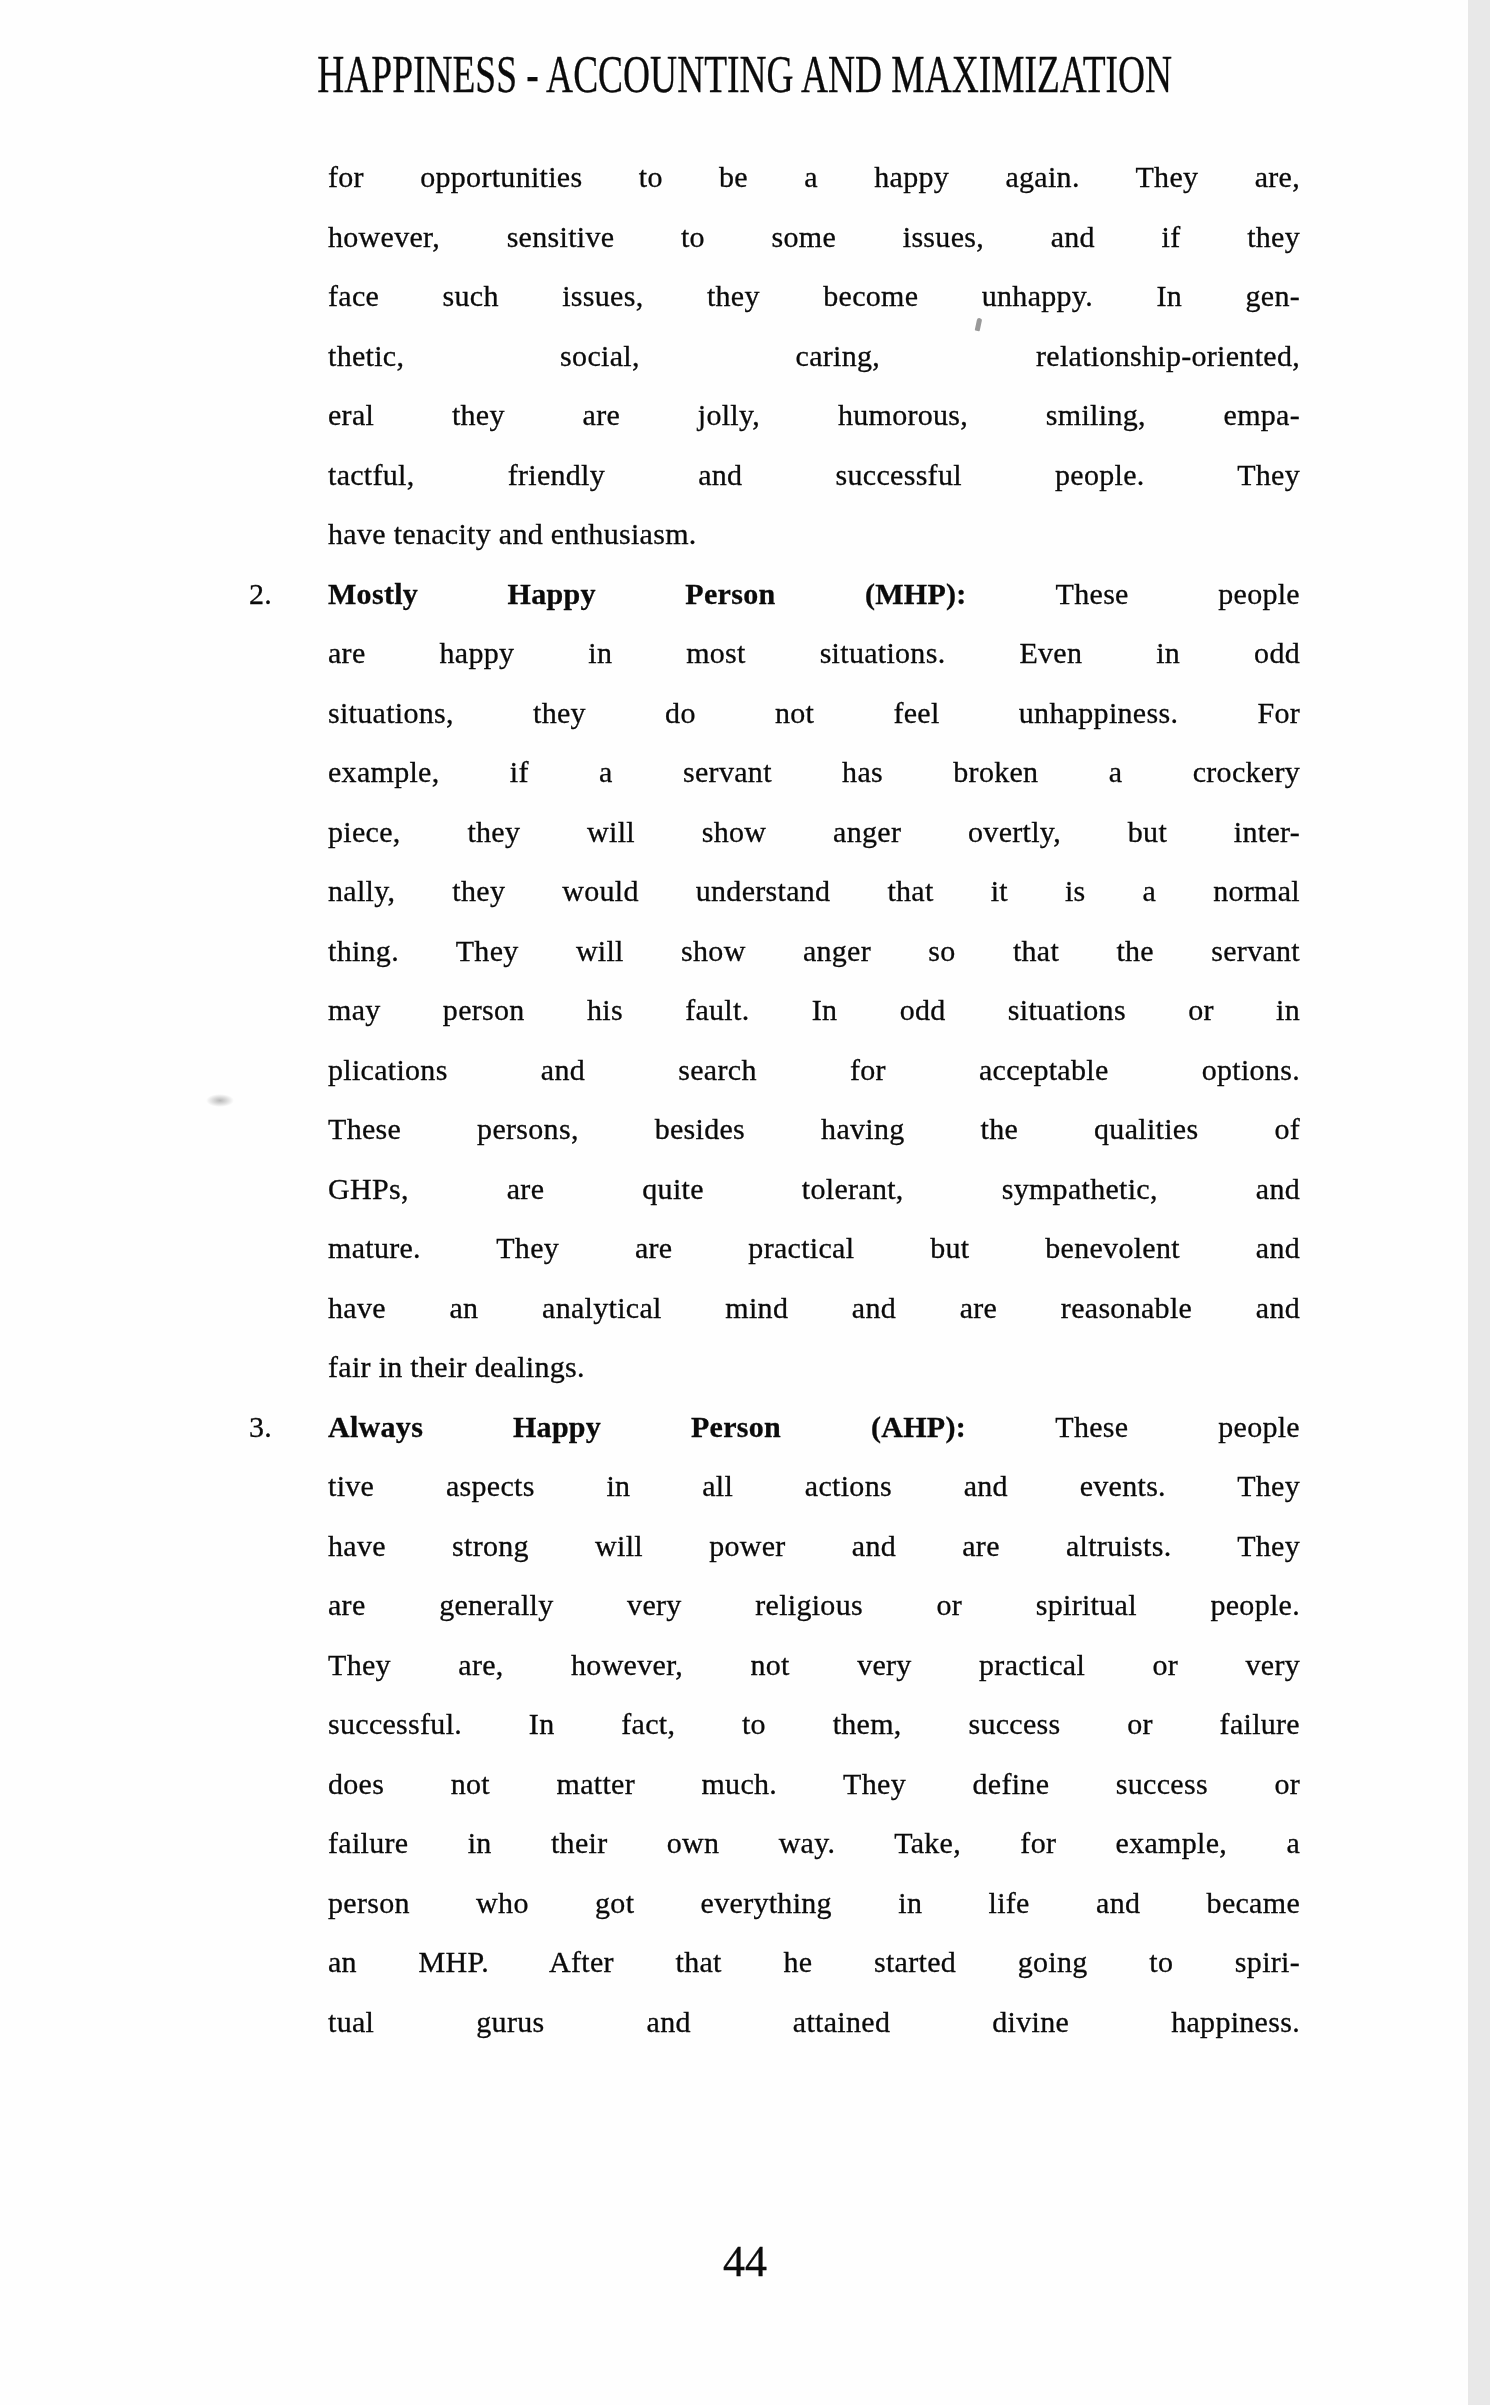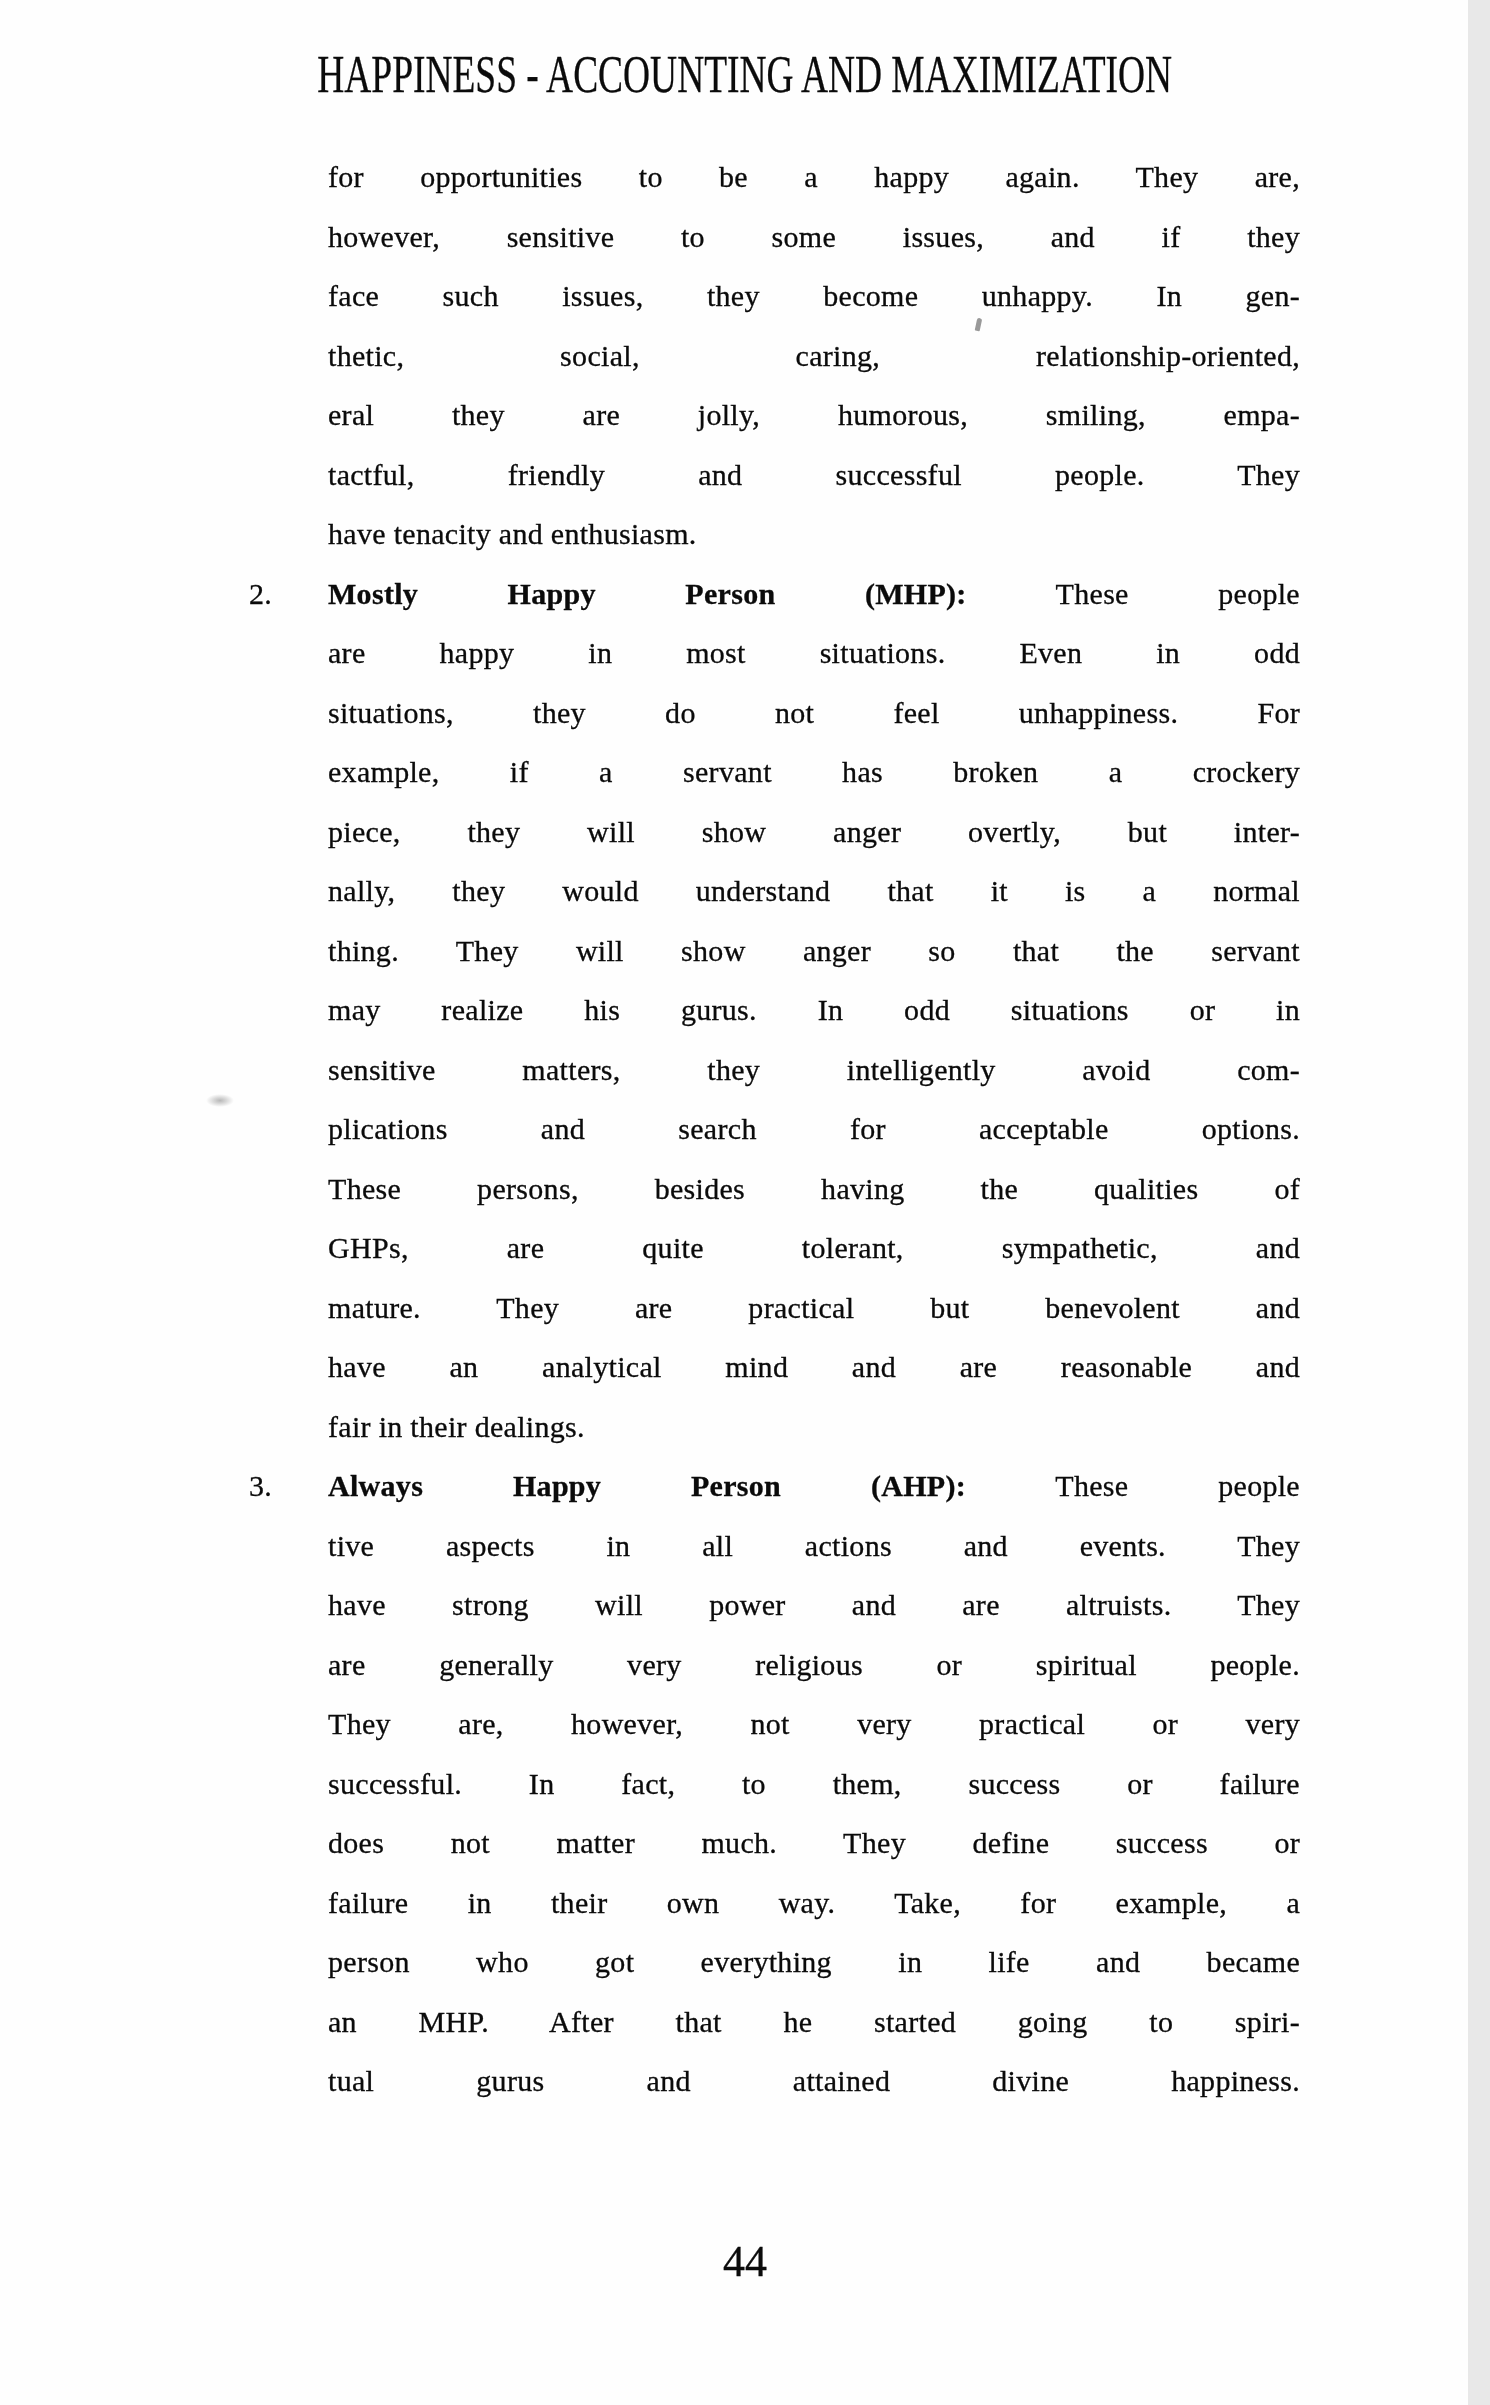--- a/index.html
+++ b/index.html
@@ -74,22 +74,21 @@
     <div class="list-item">
       <span class="num">2.</span>
       <div class="para">
           <div class="line"><span class="bold">Mostly Happy Person (MHP):</span> These people</div>
           <div class="line">are happy in most situations. Even in odd</div>
           <div class="line">situations, they do not feel unhappiness. For</div>
           <div class="line">example, if a servant has broken a crockery</div>
           <div class="line">piece, they will show anger overtly, but inter-</div>
           <div class="line">nally, they would understand that it is a normal</div>
           <div class="line">thing. They will show anger so that the servant</div>
-          <div class="line">may realize his gurus. In odd situations or in</div>
-          <div class="line">sensitive matters, they intelligently avoid com-</div>
+          <div class="line">may person his fault. In odd situations or in</div>
           <div class="line">plications and search for acceptable options.</div>
           <div class="line">These persons, besides having the qualities of</div>
           <div class="line">GHPs, are quite tolerant, sympathetic, and</div>
           <div class="line">mature. They are practical but benevolent and</div>
           <div class="line">have an analytical mind and are reasonable and</div>
           <div class="line endline">fair in their dealings.</div>
         </div>
     </div>
 
     <div class="list-item">

